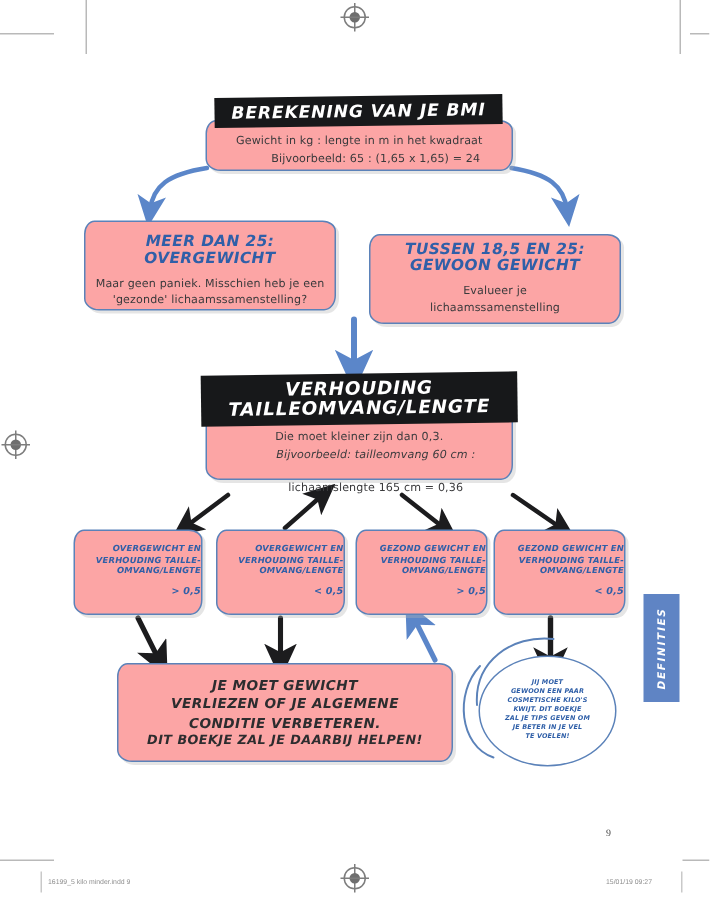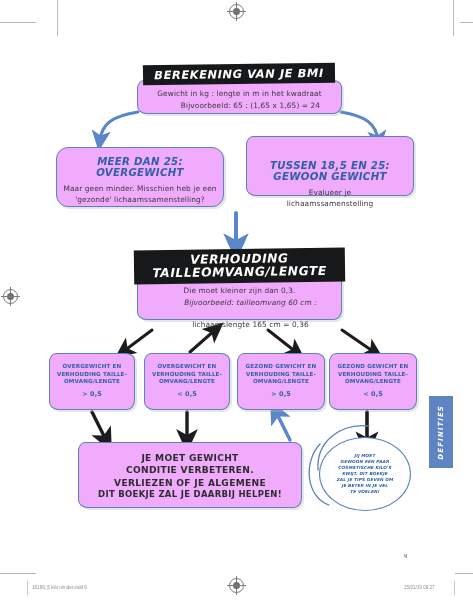--- a/index.html
+++ b/index.html
@@ -21,21 +21,21 @@
   .reg:before,.reg:after{content:"";position:absolute;background:#7d7d7d;}
   .reg:before{left:50%;top:-3px;bottom:-3px;width:1px;margin-left:-0.5px;}
   .reg:after{top:50%;left:-3px;right:-3px;height:1px;margin-top:-0.5px;}
   .reg .core{position:absolute;inset:3px;border-radius:50%;background:#6e6e6e;}
 
   
   .hbox{
     position:absolute;
     border:1.4px solid #5b82b9;
     border-radius:7px 9px 8px 10px/9px 7px 10px 8px;
-    background:#f0abfc;
+    background:#fca5a5;
     box-sizing:border-box;
     text-align:center;
     color:#2f5fa8;
   }
   .hbox.shadow{box-shadow:2px 2px 0 rgba(180,180,180,.35);}
 
   
   .banner{
     position:absolute;
     background:#17181a;
@@ -60,27 +60,28 @@
     line-height:1.5;
     letter-spacing:.1px;
   }
   .boxtitle{
     font-weight:700;font-style:italic;
     color:#2f5fa8;
     font-size:10.2px;line-height:1.12;
     letter-spacing:.3px;
   }
   .smalltitle{
-    font-weight:700;
+    font-weight:700;font-style:italic;
     color:#2f5fa8;
     font-size:5.6px;line-height:1.35;
     letter-spacing:.15px;
+    text-align:right;
   }
   .bignote{
-    font-weight:700;
+    font-weight:700;font-style:italic;
     color:#2d2d2f;
     font-size:9.1px;line-height:1.36;
     letter-spacing:.3px;
   }
 
   
   .arrows{position:absolute;inset:0;pointer-events:none;}
 
   
   .bubble{
@@ -191,28 +192,28 @@
   </svg>
 
   <div class="hbox shadow" style="left:137px;top:80px;width:205px;height:34px;">
     <div class="hand" style="position:absolute;left:0;right:0;top:7px;">Gewicht in kg : lengte in m in het kwadraat</div>
     <div class="hand" style="position:absolute;left:22px;right:0;top:19px;">Bijvoorbeeld: 65 : (1,65 x 1,65) = 24</div>
   </div>
   <div class="banner" style="left:143px;top:64px;width:192px;height:20px;font-size:11.4px;">
     <span>BEREKENING VAN JE BMI</span>
   </div>
 
-  <div class="hbox shadow" style="left:56px;top:147px;width:168px;height:60px;padding-top:8px;border-radius:12px;">
+  <div class="hbox shadow" style="left:56px;top:147px;width:168px;height:60px;padding-top:8px;">
     <div class="boxtitle">MEER DAN 25:</div>
     <div class="boxtitle">OVERGEWICHT</div>
-    <div class="hand" style="margin-top:4px;">Maar geen minder. Misschien heb je een</div>
+    <div class="hand" style="margin-top:4px;">Maar geen paniek. Misschien heb je een</div>
     <div class="hand">'gezonde' lichaamssamenstelling?</div>
   </div>
 
-  <div class="hbox shadow" style="left:246px;top:136px;width:168px;height:60px;padding-top:23px;">
+  <div class="hbox shadow" style="left:246px;top:156px;width:168px;height:60px;padding-top:4px;">
     <div class="boxtitle">TUSSEN 18,5 EN 25:</div>
     <div class="boxtitle">GEWOON GEWICHT</div>
     <div class="hand" style="margin-top:4px;">Evalueer je</div>
     <div class="hand">lichaamssamenstelling</div>
   </div>
 
   <div class="hbox shadow" style="left:137px;top:258px;width:205px;height:62px;">
     <div class="hand" style="position:absolute;left:0;right:0;top:26px;">Die moet kleiner zijn dan 0,3.</div>
     <div class="hand" style="position:absolute;left:22px;right:0;top:38px;font-style:italic;">Bijvoorbeeld: tailleomvang 60 cm :</div>
     <div class="hand" style="position:absolute;left:22px;right:0;top:60px;">lichaamslengte 165 cm = 0,36</div>
@@ -245,22 +246,22 @@
 
   <div class="hbox shadow" style="left:329px;top:353px;width:88px;height:57px;padding-top:9px;">
     <div class="smalltitle">GEZOND GEWICHT EN</div>
     <div class="smalltitle">VERHOUDING TAILLE-</div>
     <div class="smalltitle">OMVANG/LENGTE</div>
     <div class="smalltitle" style="margin-top:4px;font-size:6.4px;">&lt; 0,5</div>
   </div>
 
   <div class="hbox shadow" style="left:78px;top:442px;width:224px;height:66px;padding-top:9px;">
     <div class="bignote">JE MOET GEWICHT</div>
+    <div class="bignote">VERLIEZEN OF JE ALGEMENE</div>
     <div class="bignote">CONDITIE VERBETEREN.</div>
-    <div class="bignote">VERLIEZEN OF JE ALGEMENE</div>
     <div class="bignote" style="font-size:8.5px;">DIT BOEKJE ZAL JE DAARBIJ HELPEN!</div>
   </div>
 
   <div class="bubble" style="left:319px;top:437px;width:92px;height:74px;">
     <div class="btxt">
       <div>JIJ MOET</div>
       <div>GEWOON EEN PAAR</div>
       <div>COSMETISCHE KILO'S</div>
       <div>KWIJT. DIT BOEKJE</div>
       <div>ZAL JE TIPS GEVEN OM</div>

